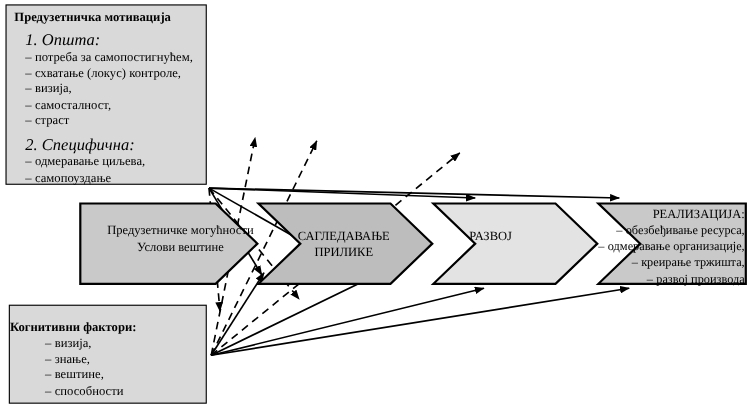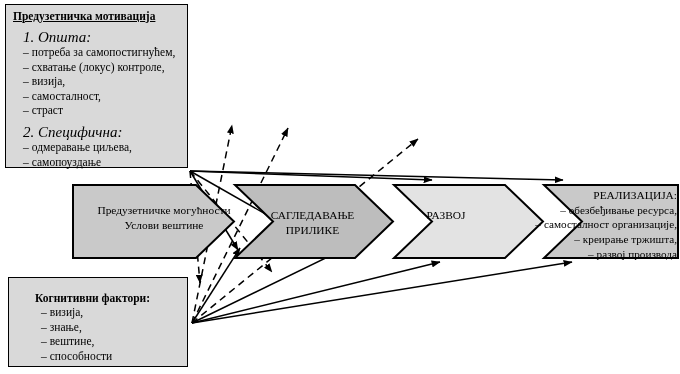--- a/index.html
+++ b/index.html
@@ -39,29 +39,29 @@
   }
   .bullets li .dash{margin-right:3px;}
 
   
   #motivation-box{
     left:5px;top:4px;width:183px;height:164px;
     padding:5px 0 0 7px;
   }
   #motivation-box .grp-head{margin-left:10px;}
   #motivation-box .bullets{margin-left:10px;}
-  #motivation-box .bx-title{margin-left:0px;text-decoration:underline;}
+  #motivation-box .bx-title{margin-left:0px;}
 
   
   #cognitive-box{
     left:8px;top:277px;width:180px;height:90px;
     padding:14px 0 0 0;
     text-align:left;
   }
-  #cognitive-box .bx-title{margin-left:26px;}
+  #cognitive-box .bx-title{}
   #cognitive-box .bullets{margin-left:32px;}
 
   
   .chev-label{
     position:absolute;
     text-align:center;
     font-size:11.4px;
     line-height:14.6px;
     white-space:nowrap;
     pointer-events:none;
@@ -159,19 +159,19 @@
   </div>
 
   <div class="chev-label" id="chev3-label">
     <div>РАЗВОЈ</div>
   </div>
 
   <div class="chev-label" id="chev4-label">
     <span class="r-title">РЕАЛИЗАЦИЈА:</span>
     <ul class="bullets">
       <li><span class="dash">–</span><span>обезбеђивање ресурса,</span></li>
-      <li><span class="dash">–</span><span>самосталност организације,</span></li>
+      <li><span class="dash">–</span><span>одмеравање организације,</span></li>
       <li><span class="dash">–</span><span>креирање тржишта,</span></li>
       <li><span class="dash">–</span><span>развој производа</span></li>
     </ul>
   </div>
 
 </div>
 
 </body></html>

